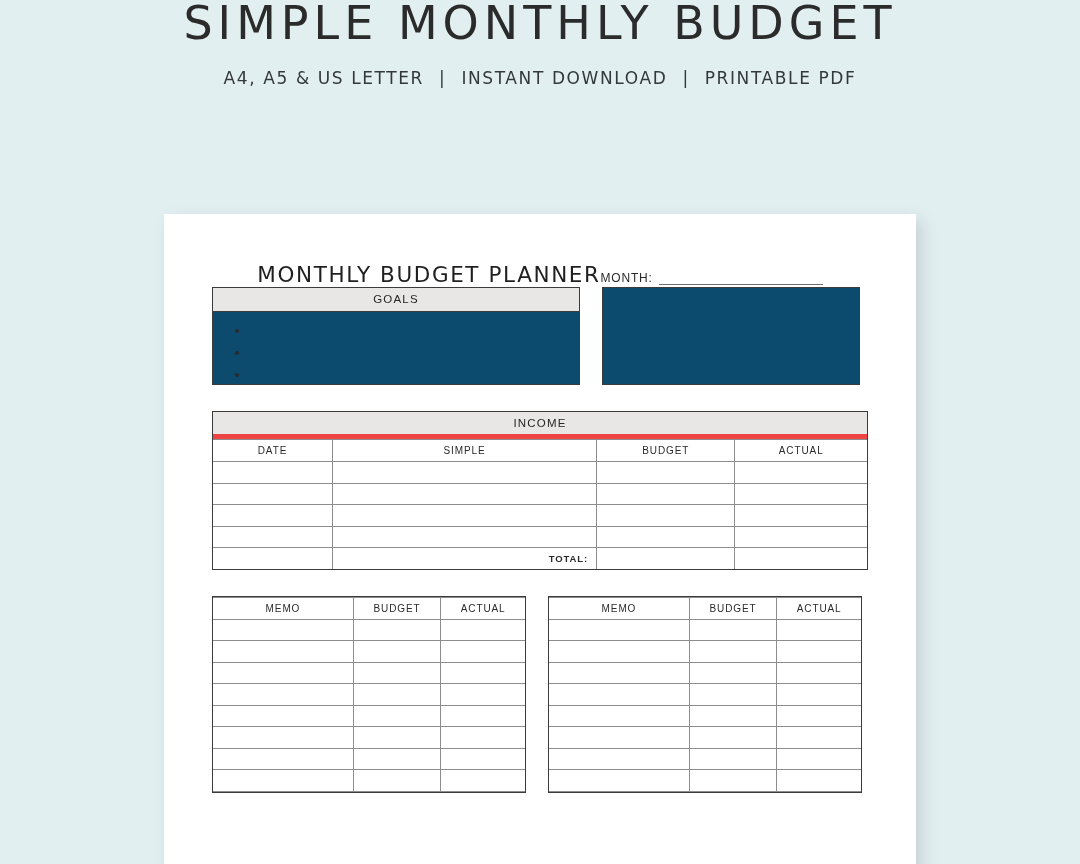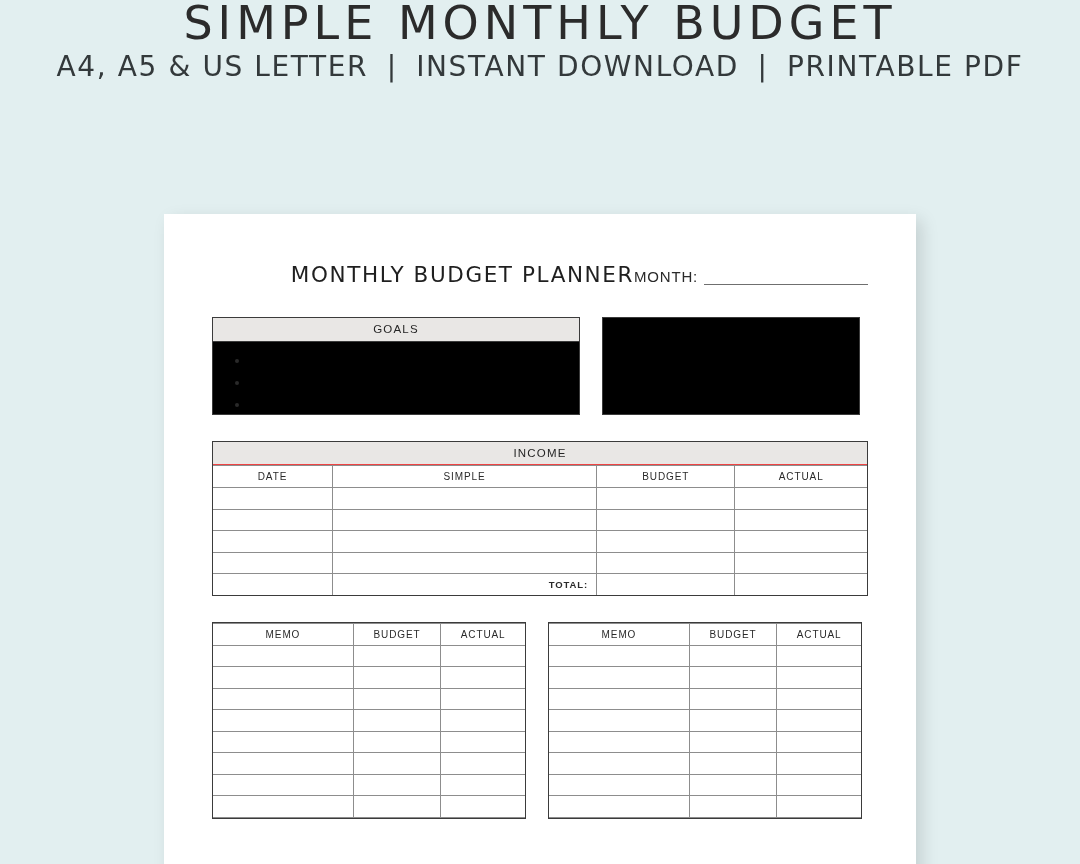--- a/index.html
+++ b/index.html
@@ -22,22 +22,22 @@
   .promo-title {
     font-size: 46px;
     letter-spacing: 5px;
     color: #2b2b2b;
     font-weight: 400;
     line-height: 1;
     margin: 0;
     font-family: "DejaVu Sans", sans-serif;
   }
   .promo-sub {
-    margin-top: 4px;
-    font-size: 28px;
+    margin-top: 22px;
+    font-size: 17px;
     letter-spacing: 1.6px;
     color: #33393b;
     font-family: "DejaVu Sans", sans-serif;
     font-weight: 400;
   }
   .promo-sub .sep {
     padding: 0 8px;
     color: #33393b;
   }
 
@@ -56,57 +56,56 @@
     box-shadow: 6px 6px 16px rgba(0,0,0,0.13);
     box-sizing: border-box;
     padding: 48px 48px 0 48px;
     position: relative;
     overflow: hidden;
   }
 
   .planner-head {
     display: flex;
     align-items: flex-end;
-    justify-content: flex-end;
-    margin-bottom: 30px;
+    justify-content: center;
   }
   .planner-title {
     font-size: 21.5px;
     letter-spacing: 1.6px;
     color: #1f1f1f;
     font-family: "DejaVu Sans", sans-serif;
     font-weight: 400;
     white-space: nowrap;
   }
   .month-box {
     display: flex;
     align-items: flex-end;
     gap: 6px;
     padding-bottom: 2px;
   }
   .month-label {
-    font-size: 15px;
+    font-size: 12px;
     letter-spacing: 0.8px;
     color: #2a2a2a;
   }
   .month-line {
     width: 164px;
     border-bottom: 1px solid #6f6f6f;
     height: 12px;
   }
 
   
   .row-2 {
     display: flex;
     gap: 22px;
   }
   .box {
     border: 1px solid #3b3b3b;
     box-sizing: border-box;
-    background: #000000;
+    background: #0c4a6e;
   }
   .box-head {
     background: #e9e7e5;
     border-bottom: 1px solid #3b3b3b;
     text-align: center;
     font-size: 11.5px;
     letter-spacing: 1.2px;
     color: #262626;
     padding: 5px 0 5px 0;
     line-height: 1.1;
@@ -159,21 +158,21 @@
   .tbl .total-cell {
     text-align: right;
     padding-right: 8px;
     font-size: 9.5px;
     letter-spacing: 0.9px;
   }
 
   .section { margin-top: 26px; }
 
   .income-wrap { border: 1px solid #3b3b3b; }
-  .income-wrap .box-head { border-bottom: 1px solid #ef4444; }
+  .income-wrap .box-head { border-bottom: 5px solid #ef4444; }
   .income-wrap .tbl th, .income-wrap .tbl td { border-color: #8d8d8d; }
   .income-wrap .tbl tr th:first-child,
   .income-wrap .tbl tr td:first-child { border-left: none; }
   .income-wrap .tbl tr th:last-child,
   .income-wrap .tbl tr td:last-child { border-right: none; }
   .income-wrap .tbl tr:last-child td { border-bottom: none; font-weight: bold; }
 
   .exp-wrap { border: 1px solid #3b3b3b; width: 312px; }
   .exp-wrap .tbl tr th:first-child,
   .exp-wrap .tbl tr td:first-child { border-left: none; }

